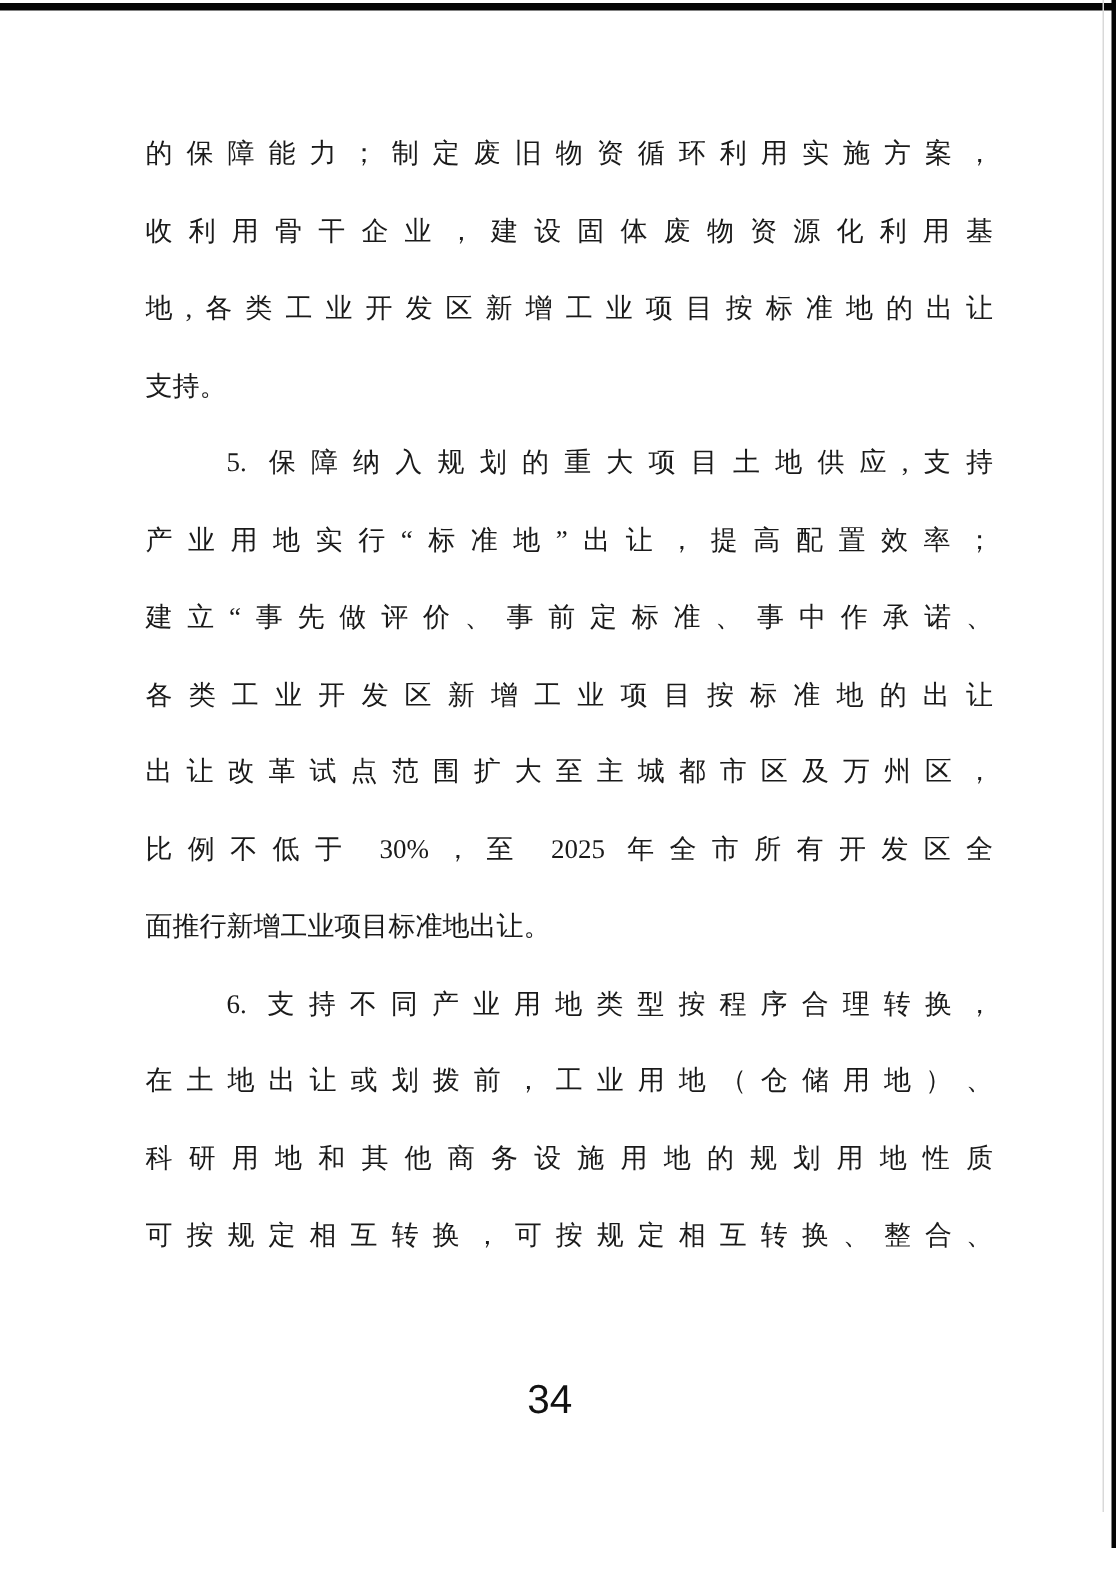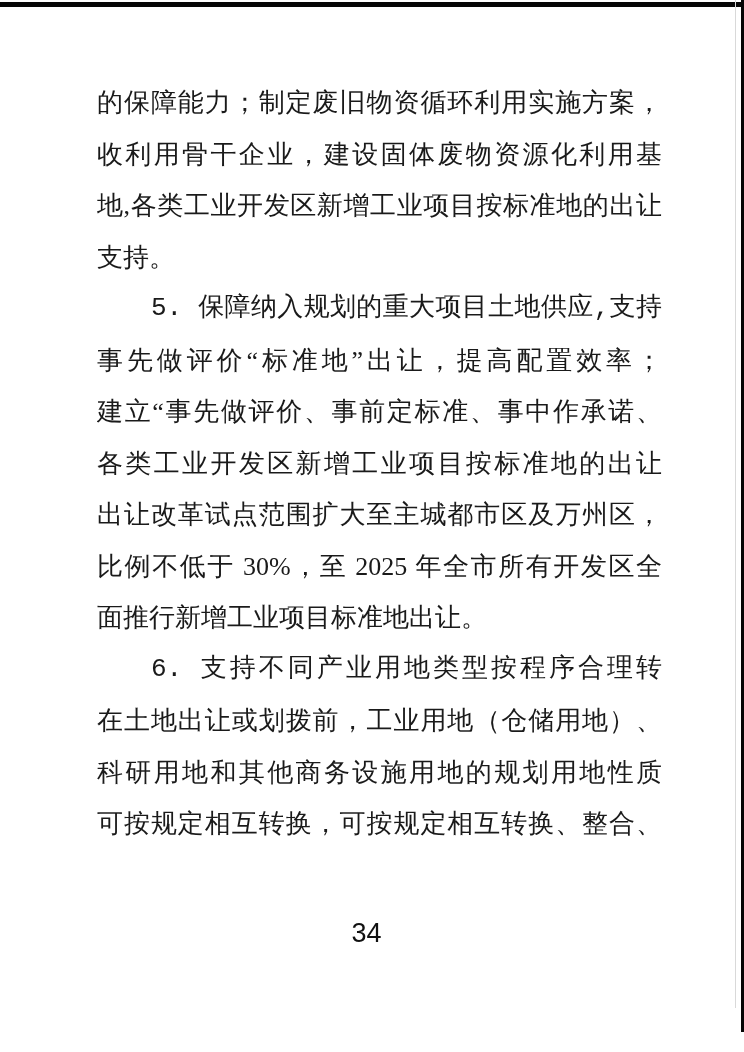--- a/index.html
+++ b/index.html
@@ -33,39 +33,38 @@
     top: 0; right: 8px;
     width: 1px; height: 1008px;
     background: #d9d9d9;
   }
   
   .textblock {
     position: absolute;
     left: 97px;
     top: 77px;
     width: 565px;
-    font-size: 26px;
+    font-size: 18px;
     color: #1a1a1a;
     letter-spacing: 0;
   }
   .line {
     height: 51.5px;
     line-height: 51.5px;
     overflow: hidden;
     text-align: justify;
     text-align-last: justify;
     text-justify: inter-ideograph;
   }
   .line.flush {
     text-align: right;
     text-align-last: left;
   }
   .line.indent {
     text-indent: 54px;
-    font-family: Liberation Mono, monospace;
   }
   .pagenum {
     position: absolute;
     top: 918px;
     left: 0;
     width: 733px;
     text-align: center;
     font-family: "Liberation Sans", "DejaVu Sans", sans-serif;
     font-size: 27px;
     color: #111111;
@@ -79,21 +78,21 @@
   <div class="edge-top"></div>
   <div class="edge-right"></div>
   <div class="shadow-right"></div>
 
   <div class="textblock">
     <div class="line">的保障能力；制定废旧物资循环利用实施方案，</div>
     <div class="line">收利用骨干企业，建设固体废物资源化利用基</div>
     <div class="line">地,各类工业开发区新增工业项目按标准地的出让</div>
     <div class="line flush">支持。</div>
     <div class="line indent">5. 保障纳入规划的重大项目土地供应,支持</div>
-    <div class="line">事先做评价“标准地”出让，提高配置效率；</div>
+    <div class="line">产业用地实行“标准地”出让，提高配置效率；</div>
     <div class="line">建立“事先做评价、事前定标准、事中作承诺、</div>
     <div class="line">各类工业开发区新增工业项目按标准地的出让</div>
     <div class="line">出让改革试点范围扩大至主城都市区及万州区，</div>
     <div class="line">比例不低于 30%，至 2025 年全市所有开发区全</div>
     <div class="line flush">面推行新增工业项目标准地出让。</div>
     <div class="line indent">6. 支持不同产业用地类型按程序合理转换，</div>
     <div class="line">在土地出让或划拨前，工业用地（仓储用地）、</div>
     <div class="line">科研用地和其他商务设施用地的规划用地性质</div>
     <div class="line">可按规定相互转换，可按规定相互转换、整合、</div>
   </div>

